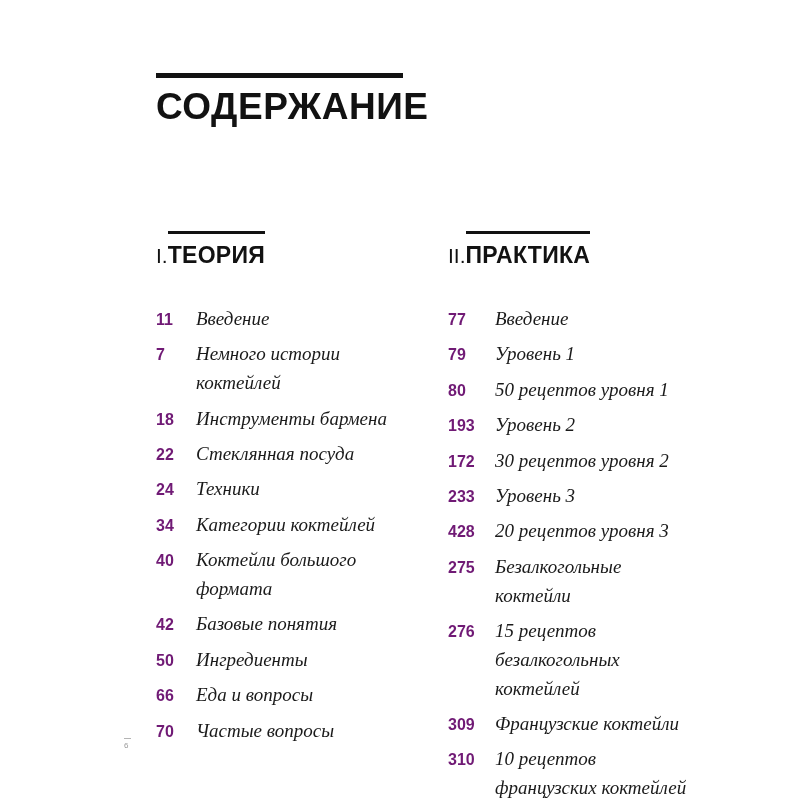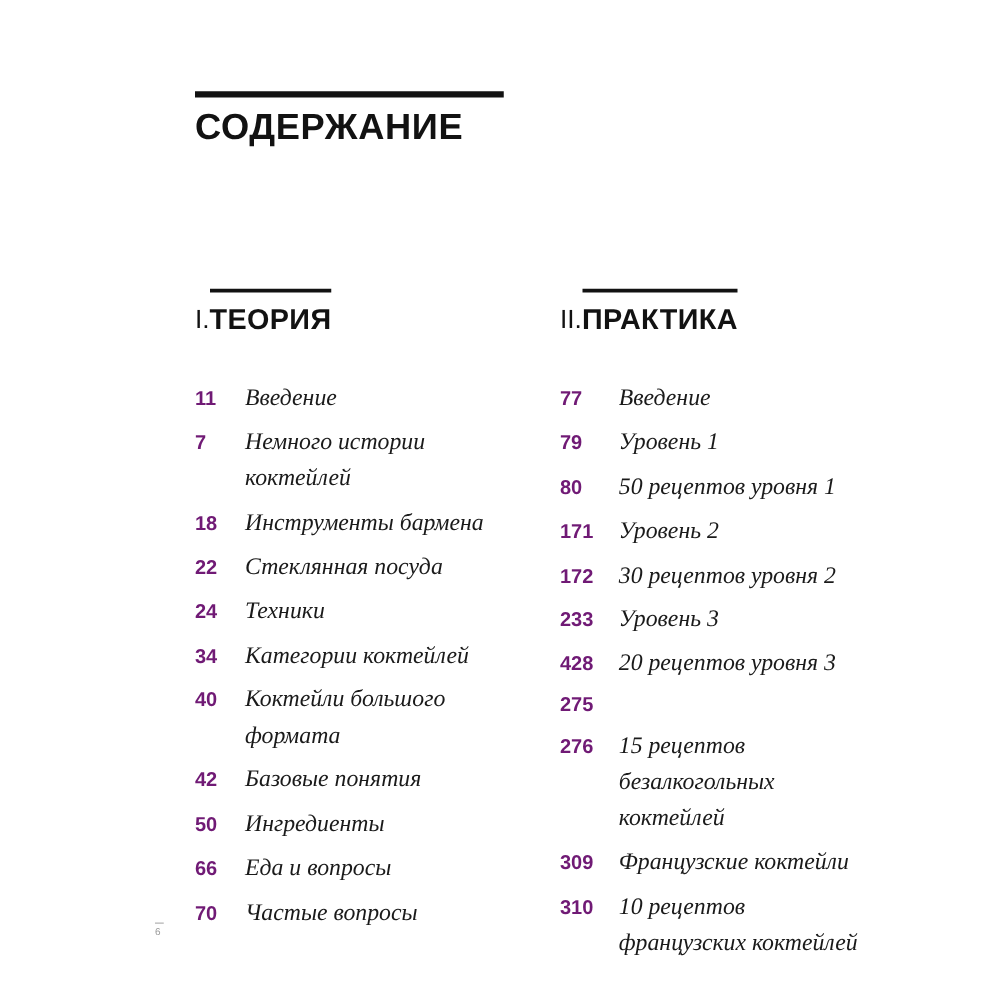--- a/index.html
+++ b/index.html
@@ -29,21 +29,21 @@
   }
   .title-rule {
     width: 247px;
     height: 5px;
     background: #121212;
   }
   .title-text {
     margin-top: 10px;
     font-family: "Liberation Sans", sans-serif;
     font-weight: bold;
-    font-size: 29px;
+    font-size: 37px;
     letter-spacing: 0.5px;
     color: #121212;
     line-height: 1;
     white-space: nowrap;
   }
 
   
   .col {
     position: absolute;
     top: 225px;
@@ -218,37 +218,38 @@
         </div>
       <div class="entry">
           <div class="entry-page">79</div>
           <div class="entry-title">Уровень 1</div>
         </div>
       <div class="entry">
           <div class="entry-page">80</div>
           <div class="entry-title">50 рецептов уровня 1</div>
         </div>
       <div class="entry">
-          <div class="entry-page">171</div>
+          <div class="entry-page">193</div>
           <div class="entry-title">Уровень 2</div>
         </div>
       <div class="entry">
           <div class="entry-page">172</div>
           <div class="entry-title">30 рецептов уровня 2</div>
         </div>
       <div class="entry">
           <div class="entry-page">233</div>
           <div class="entry-title">Уровень 3</div>
         </div>
       <div class="entry">
           <div class="entry-page">428</div>
           <div class="entry-title">20 рецептов уровня 3</div>
         </div>
       <div class="entry">
           <div class="entry-page">275</div>
+          <div class="entry-title">Безалкогольные коктейли</div>
         </div>
       <div class="entry">
           <div class="entry-page">276</div>
           <div class="entry-title">15 рецептов безалкогольных коктейлей</div>
         </div>
       <div class="entry">
           <div class="entry-page">309</div>
           <div class="entry-title">Французские коктейли</div>
         </div>
       <div class="entry">

